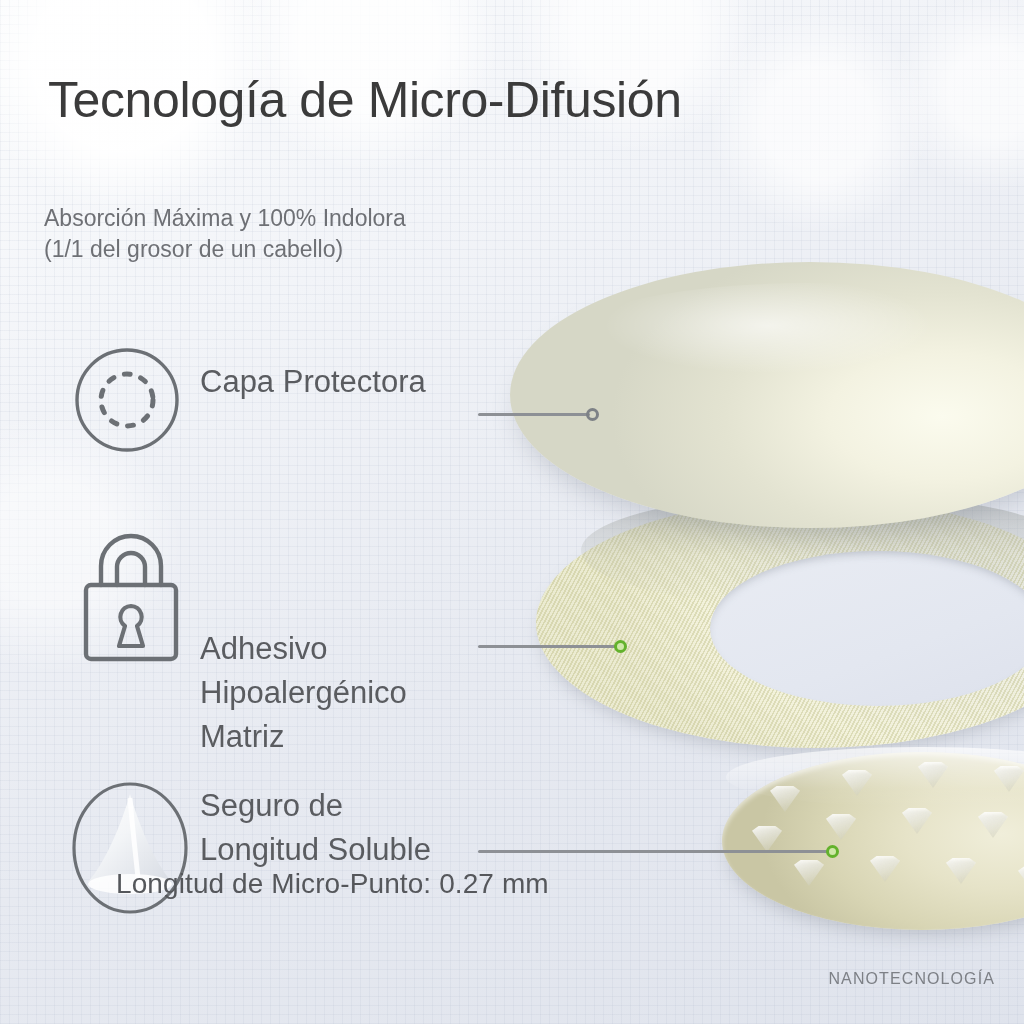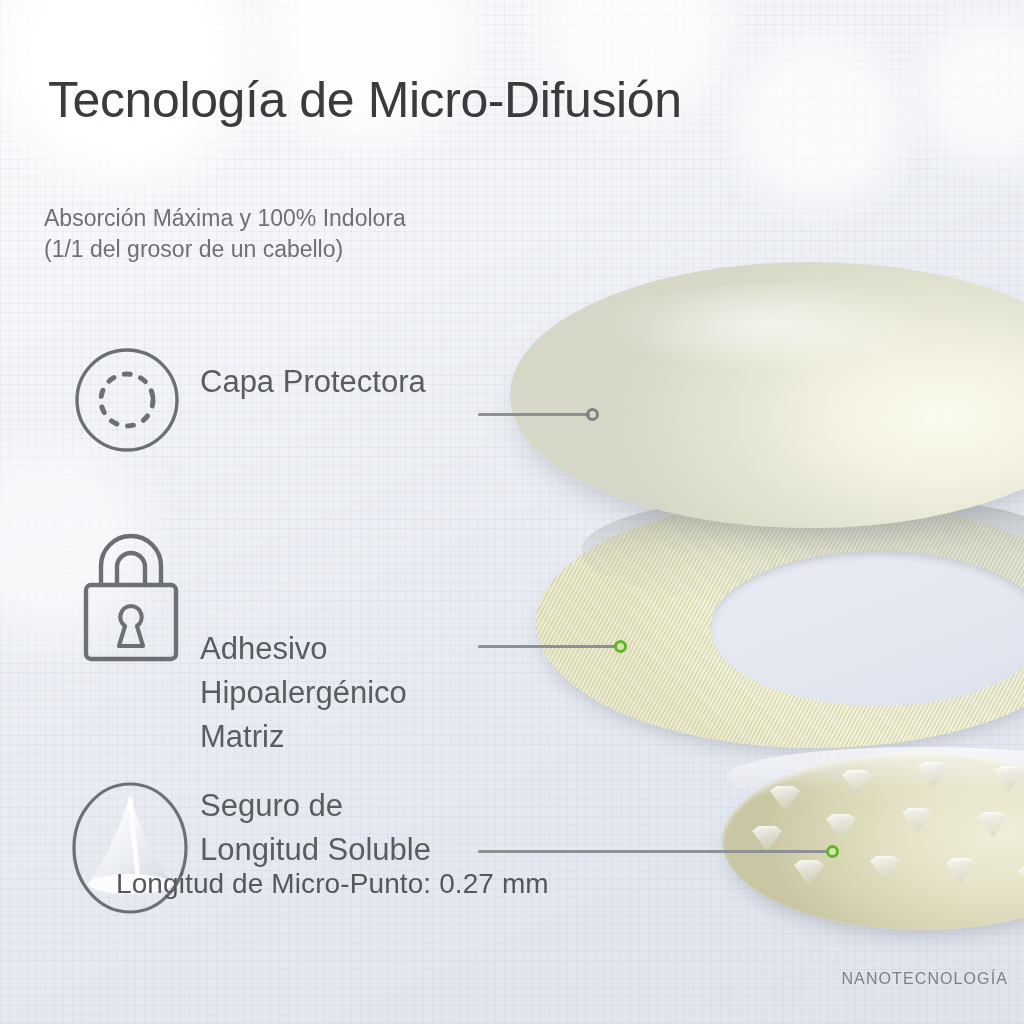--- a/index.html
+++ b/index.html
@@ -119,21 +119,21 @@
     background:linear-gradient(180deg, rgba(255,255,255,.72) 0%, rgba(255,255,255,.08) 70%, rgba(255,255,255,0) 100%);
   }
   .needle{
     position:absolute;width:30px;height:26px;
     background:linear-gradient(160deg, rgba(255,255,255,.92) 0%, rgba(255,255,255,.55) 45%, rgba(218,216,190,.30) 100%);
     clip-path:polygon(50% 100%, 0% 18%, 22% 0%, 78% 0%, 100% 18%);
     filter:drop-shadow(0 2px 1.5px rgba(140,140,110,.55));
   }
   
   .nanotag{
-    position:absolute;right:16px;bottom:36px;
+    position:absolute;right:29px;bottom:36px;
     font-size:16px;letter-spacing:1.1px;color:#7d8086;font-weight:400;
   }
   svg{display:block;}
 </style>
 </head>
 <body>
 
 <div id="stage">
 
   <div id="product">

